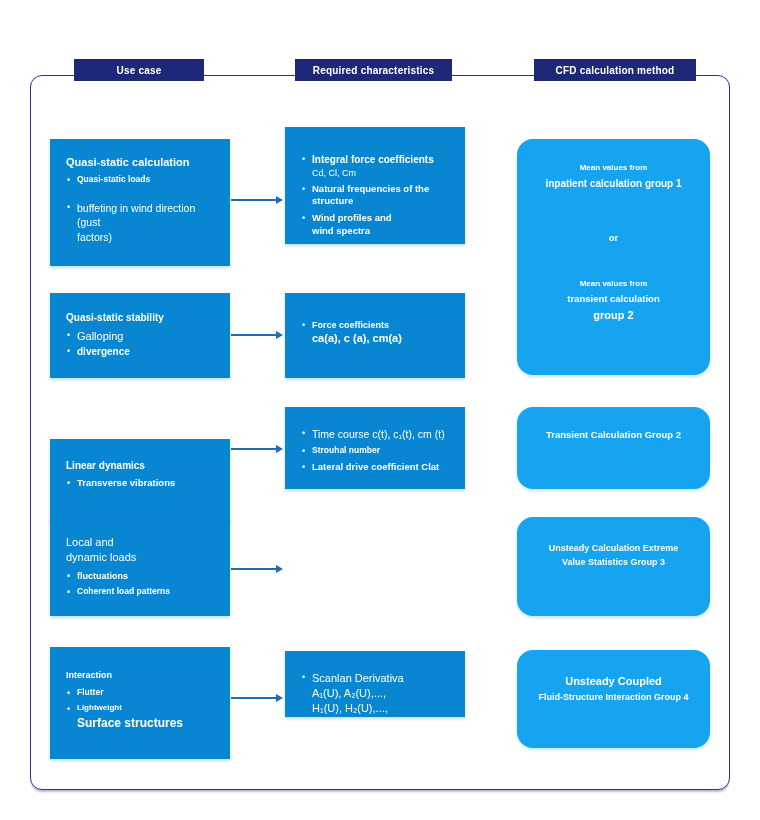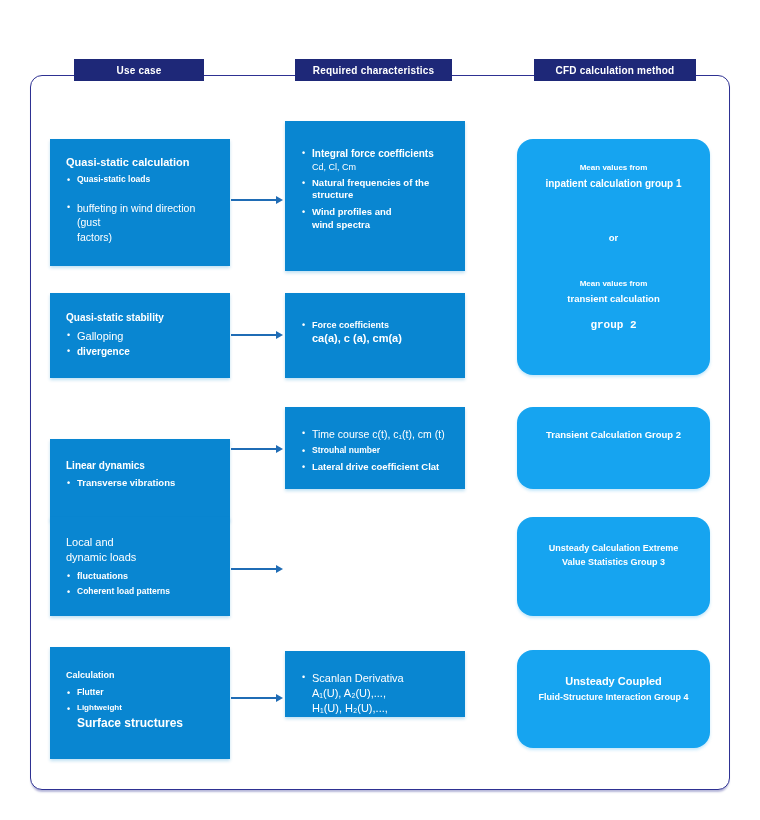--- a/index.html
+++ b/index.html
@@ -45,36 +45,36 @@
     <span>CFD calculation method</span>
   </div>
 
   <div class="box blue pad" style="left:50px;top:139px;width:180px;height:127px;box-sizing:border-box;">
     <div class="b fz11">Quasi-static calculation</div>
     <div class="li b fz85">Quasi-static loads</div>
     <div class="li fz105 pre" style="margin-top:16px;">buffeting in wind direction (gust
 factors)</div>
   </div>
 
-  <div class="box blue pad" style="left:285px;top:121px;width:180px;height:150px;box-sizing:border-box;padding-top:22px;">
+  <div class="box blue pad" style="left:285px;top:127px;width:180px;height:117px;box-sizing:border-box;padding-top:22px;">
     <div class="li b fz10">Integral force coefficients</div>
     <div class="ind fz9">Cd, Cl, Cm</div>
     <div class="li b fz95 pre">Natural frequencies of the
 structure</div>
     <div class="li b fz95 pre">Wind profiles and
 wind spectra</div>
   </div>
 
   <div class="box cyan ctr" style="left:517px;top:139px;width:193px;height:236px;box-sizing:border-box;padding-top:24px;">
     <div class="b fz8">Mean values from</div>
     <div class="b fz10" style="margin-top:3px;">inpatient calculation group 1</div>
     <div class="b fz95" style="margin-top:42px;">or</div>
     <div class="b fz8" style="margin-top:34px;">Mean values from</div>
     <div class="b fz95" style="margin-top:3px;">transient calculation</div>
-    <div class="b fz11" style="margin-top:12px;font-family:Liberation Mono, monospace;">group 2</div>
+    <div class="b fz11" style="margin-top:2px;">group 2</div>
   </div>
 
   <div class="box blue pad" style="left:50px;top:293px;width:180px;height:85px;box-sizing:border-box;padding-top:18px;">
     <div class="b fz10">Quasi-static stability</div>
     <div class="li fz11">Galloping</div>
     <div class="li b fz10" style="margin-top:2px;">divergence</div>
   </div>
 
   <div class="box blue pad" style="left:285px;top:293px;width:180px;height:85px;box-sizing:border-box;padding-top:22px;">
     <div class="li b fz9">Force coefficients</div>
@@ -103,21 +103,21 @@
     <div class="li b fz85">Coherent load patterns</div>
   </div>
 
 
   <div class="box cyan ctr" style="left:517px;top:517px;width:193px;height:99px;box-sizing:border-box;padding-top:24px;">
     <div class="b fz9 pre" style="line-height:1.6;">Unsteady Calculation Extreme
 Value Statistics Group 3</div>
   </div>
 
   <div class="box blue pad" style="left:50px;top:647px;width:180px;height:112px;box-sizing:border-box;padding-top:22px;">
-    <div class="b fz9">Calculation</div>
+    <div class="b fz9">Interaction</div>
     <div class="li b fz85" style="margin-top:6px;">Flutter</div>
     <div class="li b fz8" style="margin-top:4px;">Lightweight</div>
     <div class="ind fz12" style="font-weight:600;margin-top:2px;">Surface structures</div>
   </div>
 
   <div class="box blue pad" style="left:285px;top:651px;width:180px;height:66px;box-sizing:border-box;padding-top:16px;">
     <div class="li fz11 pre">Scanlan Derivativa
 A₁(U), A₂(U),...,
 H₁(U), H₂(U),...,</div>
     <div class="li b fz95">Coupling procedure</div>

